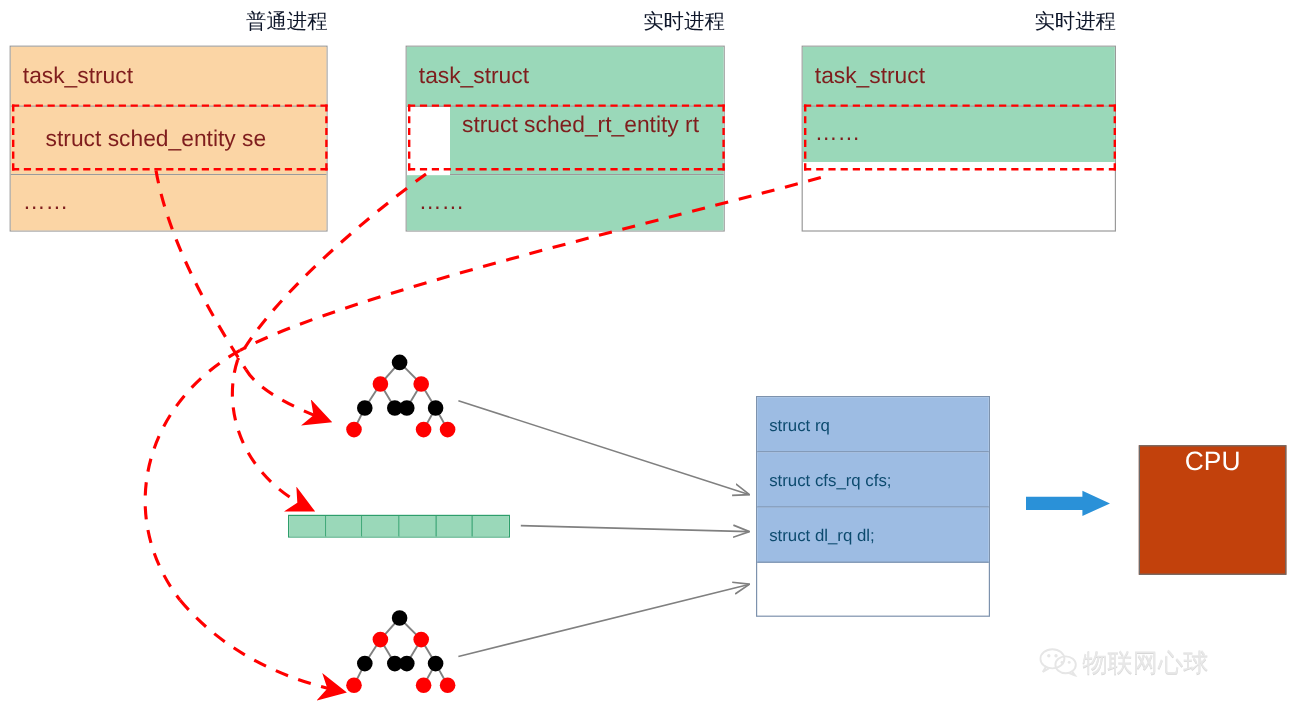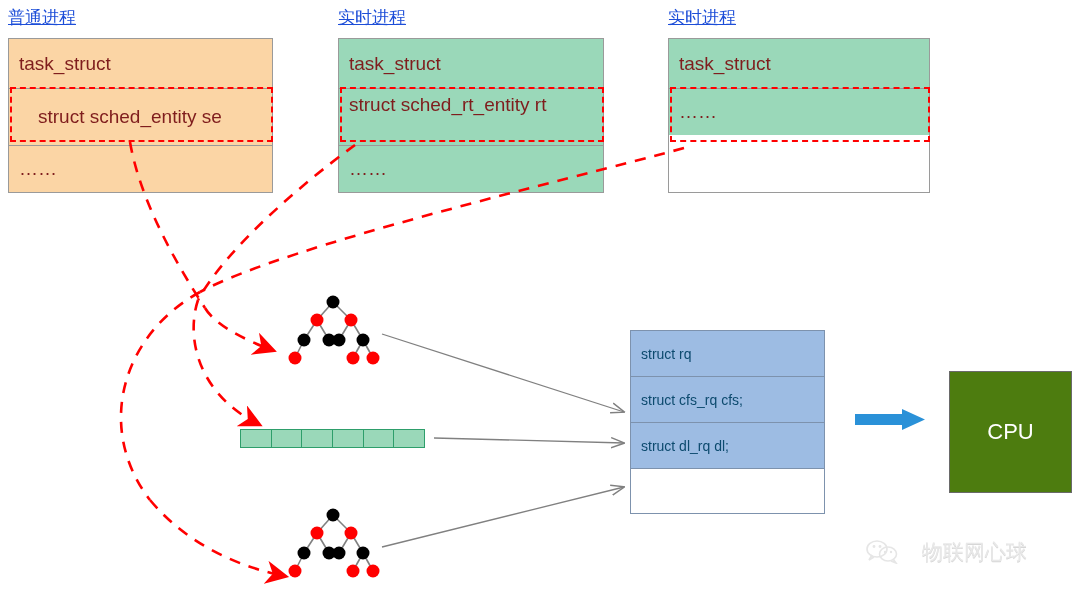--- a/index.html
+++ b/index.html
@@ -22,52 +22,51 @@
     white-space:pre-wrap;
   }
   .struct-row:last-child{border-bottom:none;}
   .struct-row.two-line{align-items:flex-start;padding-top:4px;line-height:23px;}
 
   .orange .struct-row{background:#fbd5a5;}
   .green  .struct-row{background:#9ad8b9;}
   .blue   .struct-row{background:#9dbce3;border-bottom:1px solid #7d92ad;}
 
   .col-title{
-    position:absolute;text-align:left;
-    font-size:17px;color:#1d4ed8;
+    position:absolute;text-align:right;
+    font-size:17px;color:#0f172a;
     font-family:"DejaVu Sans","Liberation Sans",sans-serif;
-    text-decoration:underline;
   }
 
   
   .hl{position:absolute;border:2.5px dashed #ff0000;box-sizing:border-box;background:transparent;}
 
   
   #rq-box{position:absolute;left:630px;top:330px;width:195px;height:184px;
           border:1px solid #7d92ad;box-sizing:border-box;}
   #rq-box .struct-row{height:46px;font-size:14px;color:#0c4a6e;}
 
   
   #cpu-box{
-    position:absolute;left:949px;top:371px;width:123px;height:122px;
-    background:#4d7c0f;border:1px solid #6a6a6a;box-sizing:border-box;
-    display:flex;align-items:center;justify-content:center;
+    position:absolute;left:949px;top:371px;width:123px;height:108px;
+    background:#c2410c;border:1px solid #6a6a6a;box-sizing:border-box;
+    display:flex;align-items:flex-start;justify-content:center;
     color:#ffffff;font-size:22px;
   }
 
   
   #array{position:absolute;left:240px;top:429px;width:185px;height:19px;
          display:flex;box-sizing:border-box;border:1px solid #2e9e6b;}
   #array .cell{flex:1;background:#9ad8b9;border-right:1px solid #2e9e6b;box-sizing:border-box;}
   #array .cell:last-child{border-right:none;}
 
   
   #watermark{
     position:absolute;left:866px;top:538px;
-    display:flex;align-items:center;gap:22px;
+    display:flex;align-items:center;gap:2px;
     color:#e8e8e8;font-size:21px;
     font-family:"DejaVu Sans","Liberation Sans",sans-serif;
     text-shadow:0 1px 0 #d7d7d7;
     user-select:none;
   }
 </style>
 </head>
 <body>
 
 <div class="col-title" style="left:8px;top:6px;width:265px;">普通进程</div>
@@ -76,21 +75,21 @@
 
 <div class="struct-box orange" style="left:8px;top:38px;width:265px;height:155px;">
   <div class="struct-row" style="height:50px;">task_struct</div>
   <div class="struct-row" style="height:57px;padding-left:29px;">struct sched_entity se</div>
   <div class="struct-row" style="height:46px;">……</div>
 </div>
 <div class="hl" style="left:10px;top:87px;width:263px;height:55px;"></div>
 
 <div class="struct-box green" style="left:338px;top:38px;width:266px;height:155px;">
   <div class="struct-row" style="height:50px;">task_struct</div>
-  <div class="struct-row two-line" style="height:57px;">struct sched_rt_entity rt</div>
+  <div class="struct-row two-line" style="height:57px;margin-left:36px;">struct sched_rt_entity rt</div>
   <div class="struct-row" style="height:46px;">……</div>
 </div>
 <div class="hl" style="left:340px;top:87px;width:264px;height:55px;"></div>
 
 <div class="struct-box green" style="left:668px;top:38px;width:262px;height:155px;">
   <div class="struct-row" style="height:50px;">task_struct</div>
   <div class="struct-row" style="height:46px;">……</div>
 </div>
 <div class="hl" style="left:670px;top:87px;width:260px;height:55px;"></div>
 

